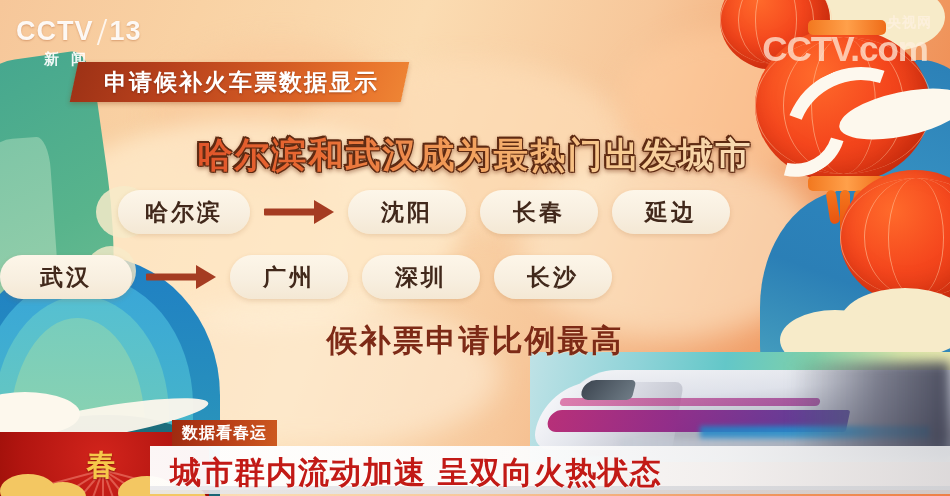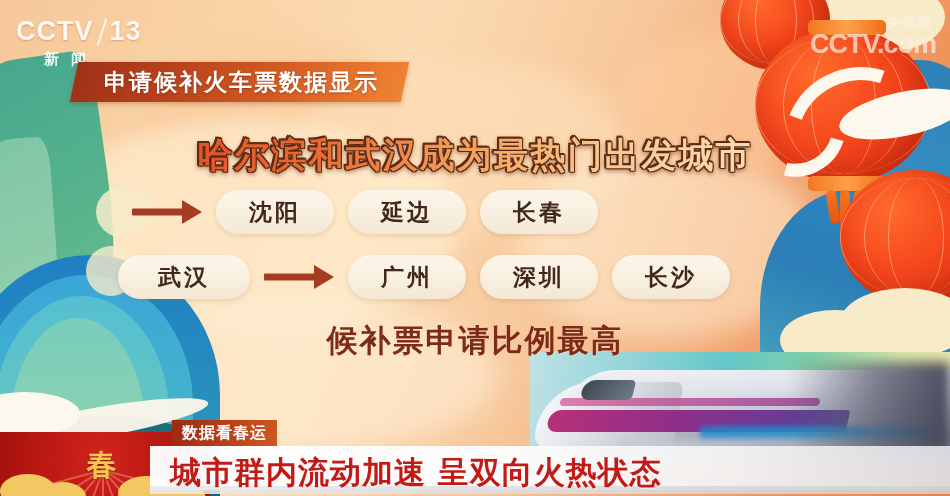--- a/index.html
+++ b/index.html
@@ -201,22 +201,22 @@
     position:absolute;right:8px;top:12px;width:185px;height:48px;
     opacity:.72;color:#fff3e8;pointer-events:none;
   }
   #watermark .wm-cn{
     position:absolute;right:10px;top:2px;
     font-size:14px;letter-spacing:1px;font-weight:bold;
     font-family:"DejaVu Sans","Liberation Sans",sans-serif;
     color:#fff2e4;
   }
   #watermark .wm-en{
-    position:absolute;right:6px;top:17px;
-    font-size:27px;font-weight:bold;letter-spacing:-1px;
+    position:absolute;right:14px;top:17px;
+    font-size:35px;font-weight:bold;letter-spacing:-1px;
     color:#fff0df;
   }
 
   
   #headline-banner{
     position:absolute;left:74px;top:62px;height:40px;
     display:flex;align-items:center;
     padding:0 26px 0 30px;
     background:linear-gradient(100deg,#9e3216 0%,#b8411c 28%,#d25a23 60%,#e8732c 85%,#ee8434 100%);
     transform:skewX(-12deg);
@@ -244,21 +244,21 @@
     filter:drop-shadow(1.6px 1.6px 0 #5e2a12) drop-shadow(-1.2px 0 0 #5e2a12)
            drop-shadow(0 -1.2px 0 #5e2a12) drop-shadow(0 2.6px 2px rgba(110,45,15,.45));
   }
 
   
   .route-row{
     position:absolute;left:0;right:0;
     display:flex;align-items:center;
   }
   #route-row-0{top:190px;padding-left:118px;}
-  #route-row-1{top:255px;padding-left:118px;}
+  #route-row-1{top:255px;}
 
   .pill{
     background:linear-gradient(180deg,#fdf6e9 0%,#f8efe0 55%,#f4e8d4 100%);
     border-radius:22px;
     height:44px;min-width:90px;
     display:flex;align-items:center;justify-content:center;
     color:#41281b;
     font-size:23px;font-weight:bold;letter-spacing:3px;
     font-family:"DejaVu Sans","Liberation Sans",sans-serif;
     padding:0 14px;
@@ -428,28 +428,29 @@
 
   <div id="headline-banner">
     <span class="txt">申请候补火车票数据显示</span>
   </div>
 
   <div id="main-title">
     <span class="grad">哈尔滨和武汉成为最热门出发城市</span>
   </div>
 
   <div class="route-row" id="route-row-0">
+    <div class="pill origin">哈尔滨</div>
     <div class="arrow">
       <span class="shaft"></span>
         <span class="head"></span>
     </div>
     <div class="dest-group">
       <div class="pill">沈阳</div>
+      <div class="pill">长春</div>
       <div class="pill">延边</div>
-      <div class="pill">长春</div>
     </div>
   </div>
 
   <div class="route-row" id="route-row-1">
     <div class="pill origin">武汉</div>
     <div class="arrow">
       <span class="shaft"></span>
         <span class="head"></span>
     </div>
     <div class="dest-group">

